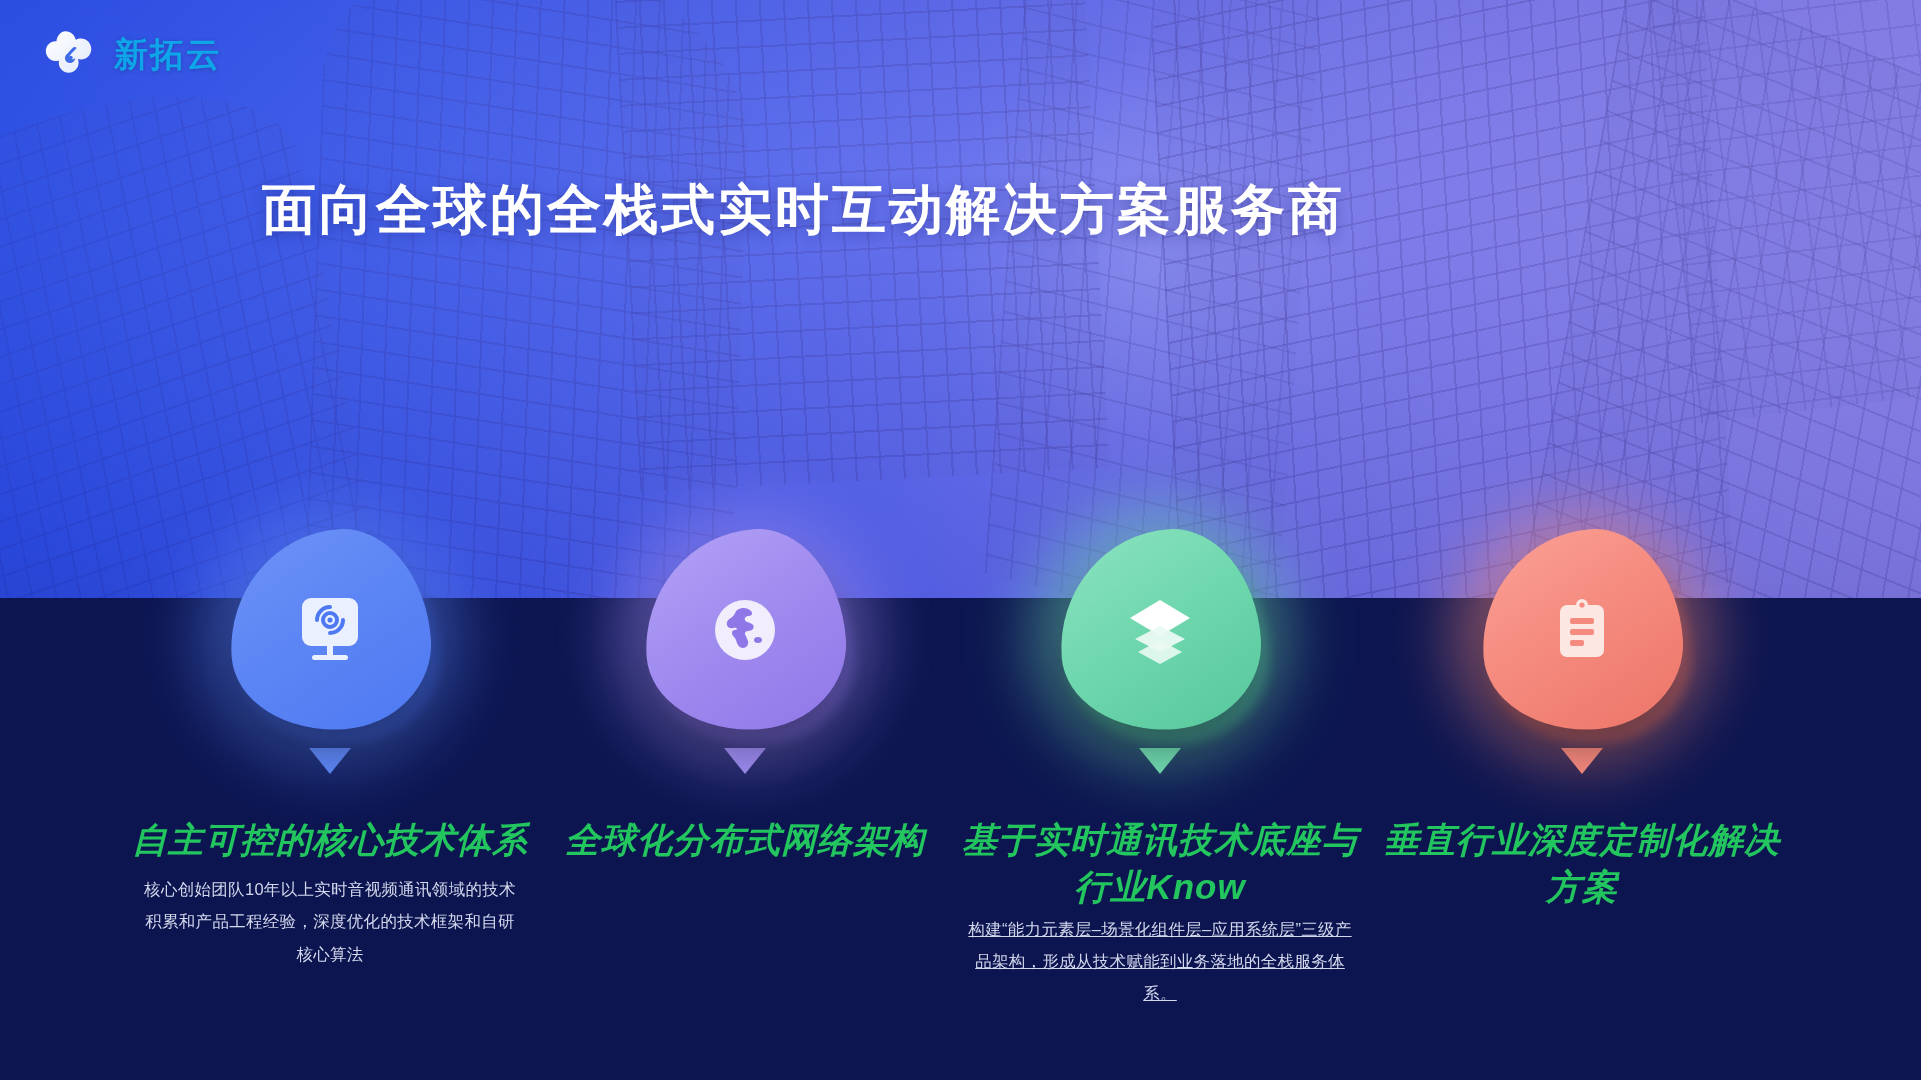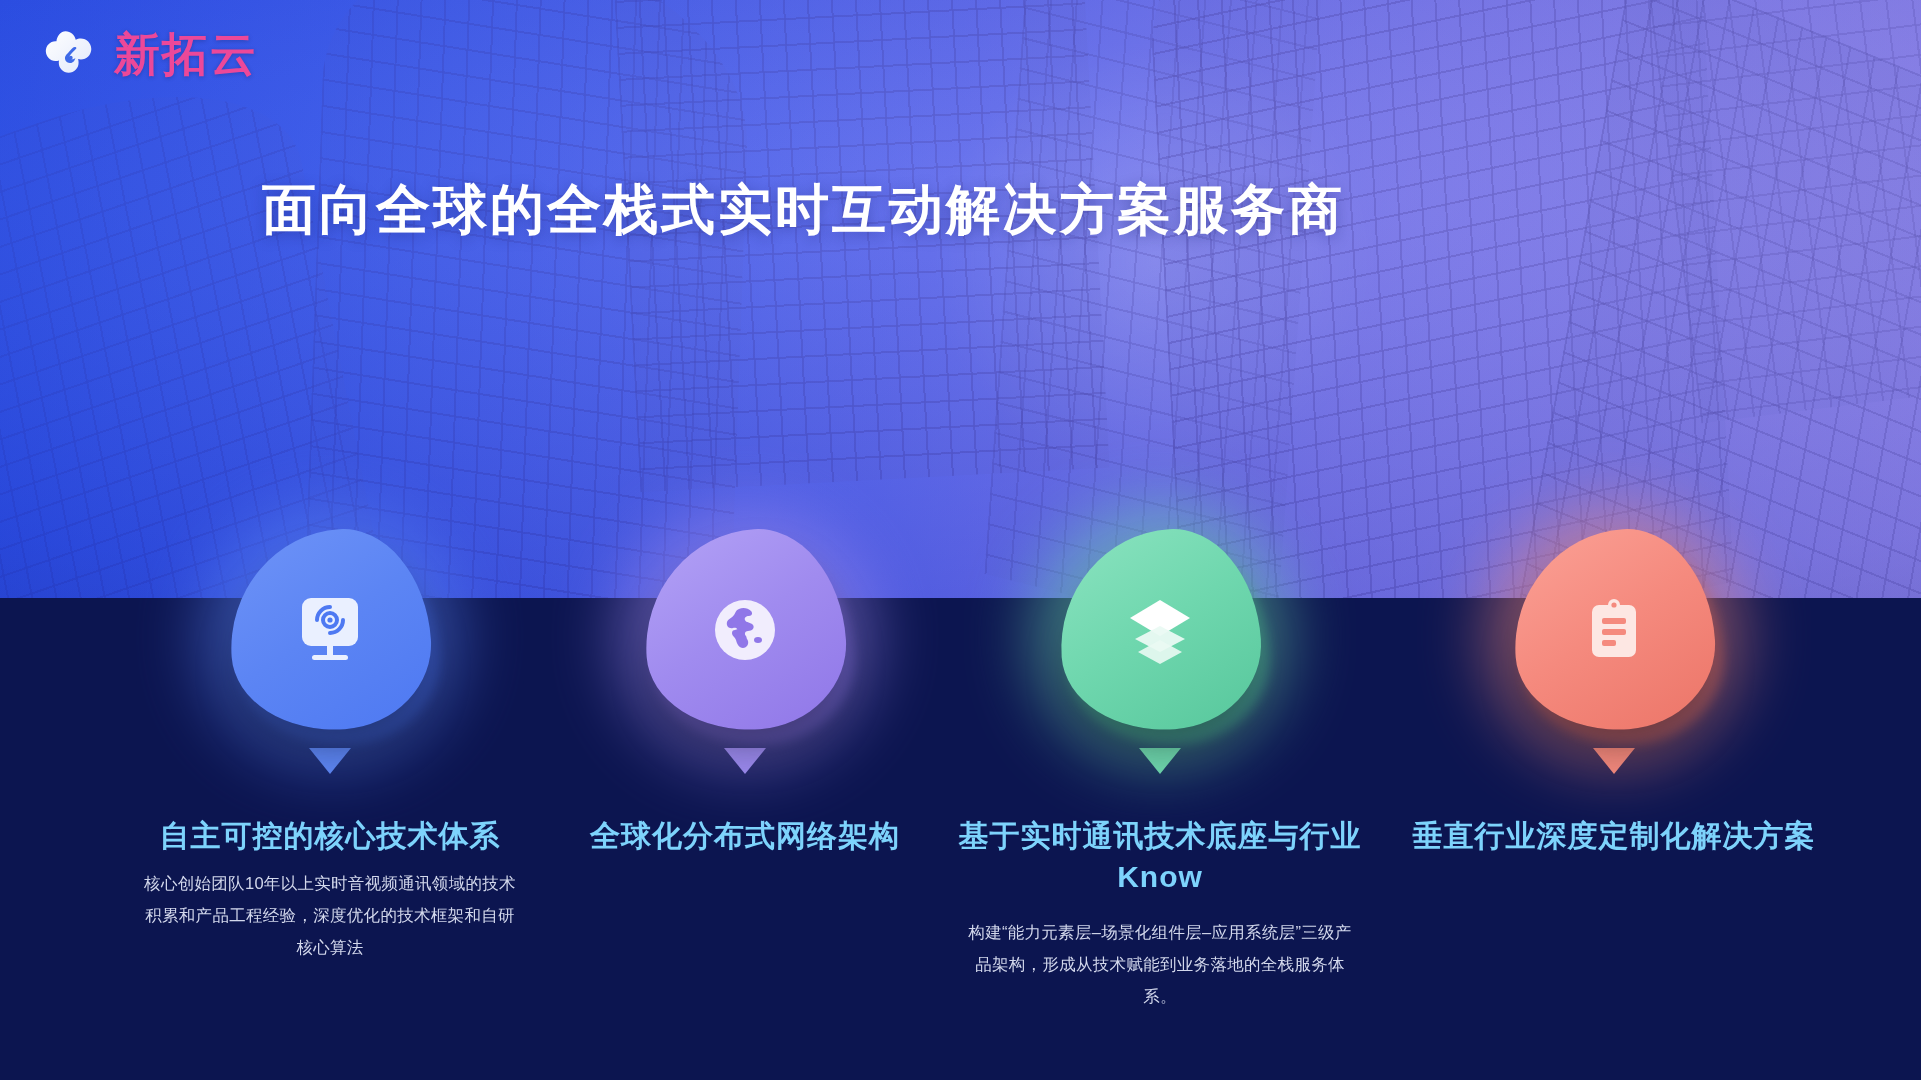--- a/index.html
+++ b/index.html
@@ -58,21 +58,21 @@
   }
   .hero-vignette {
     position:absolute; inset:0;
     background:radial-gradient(120% 95% at 50% 30%, rgba(255,255,255,.10) 0%, rgba(30,40,150,.18) 75%, rgba(20,28,120,.30) 100%);
   }
 
   
   .logo { position:absolute; left:44px; top:26px; display:flex; align-items:center; gap:14px; z-index:20; }
   .logo-mark { width:56px; height:56px; display:block; }
   .logo-text {
-    color:#ec4899; font-size:46px; font-weight:700; letter-spacing:2px;
+    color:#0ea5e9; font-size:34px; font-weight:700; letter-spacing:2px;
     line-height:1; white-space:nowrap;
     text-shadow:0 1px 4px rgba(14,22,70,.28);
   }
 
   
   .hero-title {
     position:absolute; left:0; top:174px; width:1607px;
     text-align:center; z-index:20;
     color:#ffffff; font-size:54px; font-weight:700; letter-spacing:3px;
     line-height:1.3;
@@ -81,21 +81,21 @@
 
   
   .dark { position:absolute; left:0; top:598px; width:1921px; height:482px; background:#0C1550; }
 
   
   .cards { position:absolute; left:0; top:0; width:1921px; height:1080px; z-index:15; }
   .card { position:absolute; top:530px; width:420px; text-align:center; }
   .card-1 { left:120px; }
   .card-2 { left:535px;text-align:center; }
   .card-3 { left:950px; }
-  .card-4 { left:1404px; }
+  .card-4 { left:1372px; }
 
   .blob-wrap { position:relative; width:200px; height:200px; margin:0 auto; }
   .blob {
     position:absolute; left:0; top:0; width:200px; height:200px;
     border-radius:58% 42% 46% 54% / 60% 58% 42% 40%;
     transform:rotate(-4deg);
   }
   .blob::after {
     content:""; position:absolute; inset:0;
     border-radius:inherit;
@@ -121,29 +121,30 @@
 
   .arrow {
     width:0; height:0; margin:18px auto 0;
     border-left:21px solid transparent;
     border-right:21px solid transparent;
     border-top:26px solid #5e87f5;
   }
 
   .card-title {
     margin-top:42px;
-    color:#7dd3fc; font-size:30px; font-weight:700; letter-spacing:1px;
+    color:#22c55e; font-size:35px; font-weight:700; letter-spacing:1px;
     line-height:1.35;
+    font-style:italic;
   }
   .card-desc {
     margin-top:10px; padding:0 18px;
     color:#d3d8ec; font-size:16.5px; font-weight:400; line-height:1.95;
     letter-spacing:.3px;
   }
-  .card-3 .card-desc { margin-top:19px; }
+  .card-3 .card-desc { margin-top:2px;text-decoration:underline; }
 </style>
 </head>
 <body>
 
 <div id="stage">
 
   <section class="hero">
     <div class="hero-photo">
       <div class="sky-glow"></div>
       <div class="bldg curve b1">

